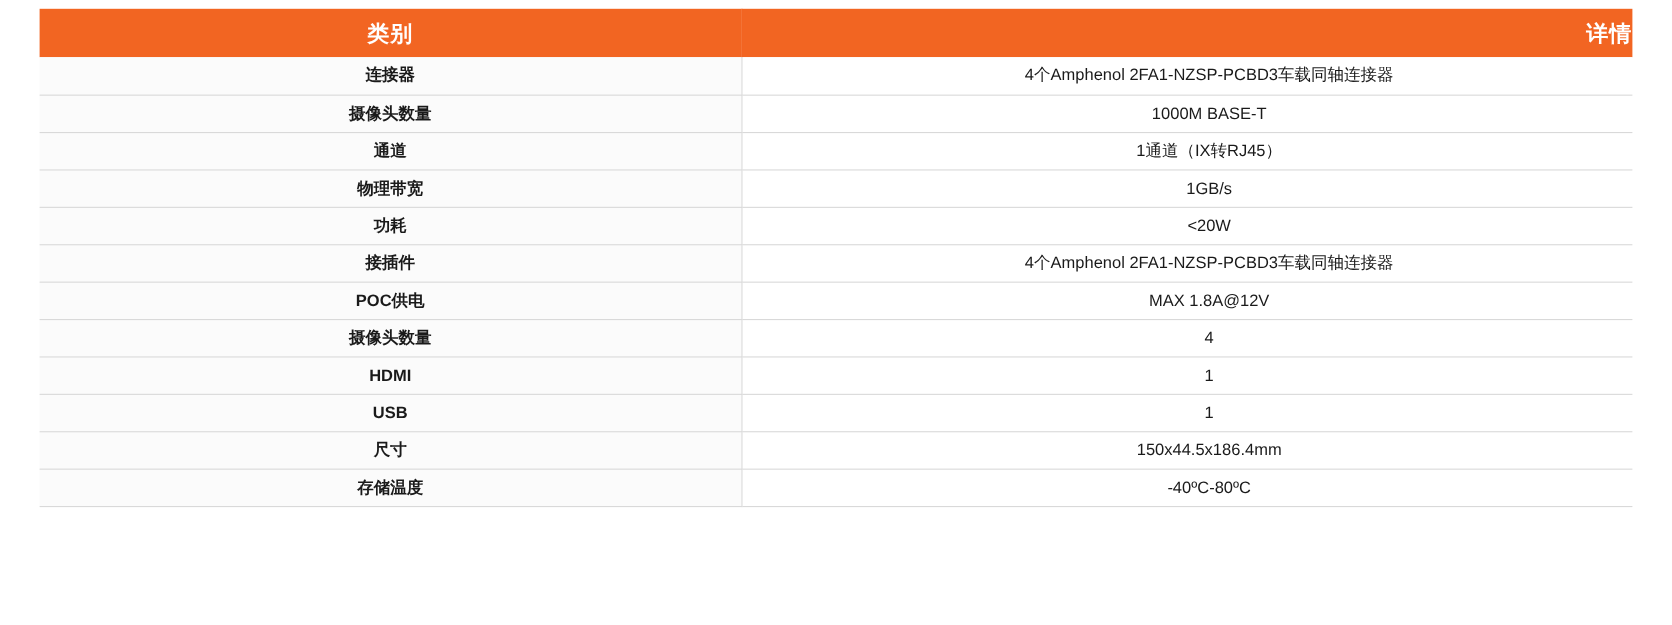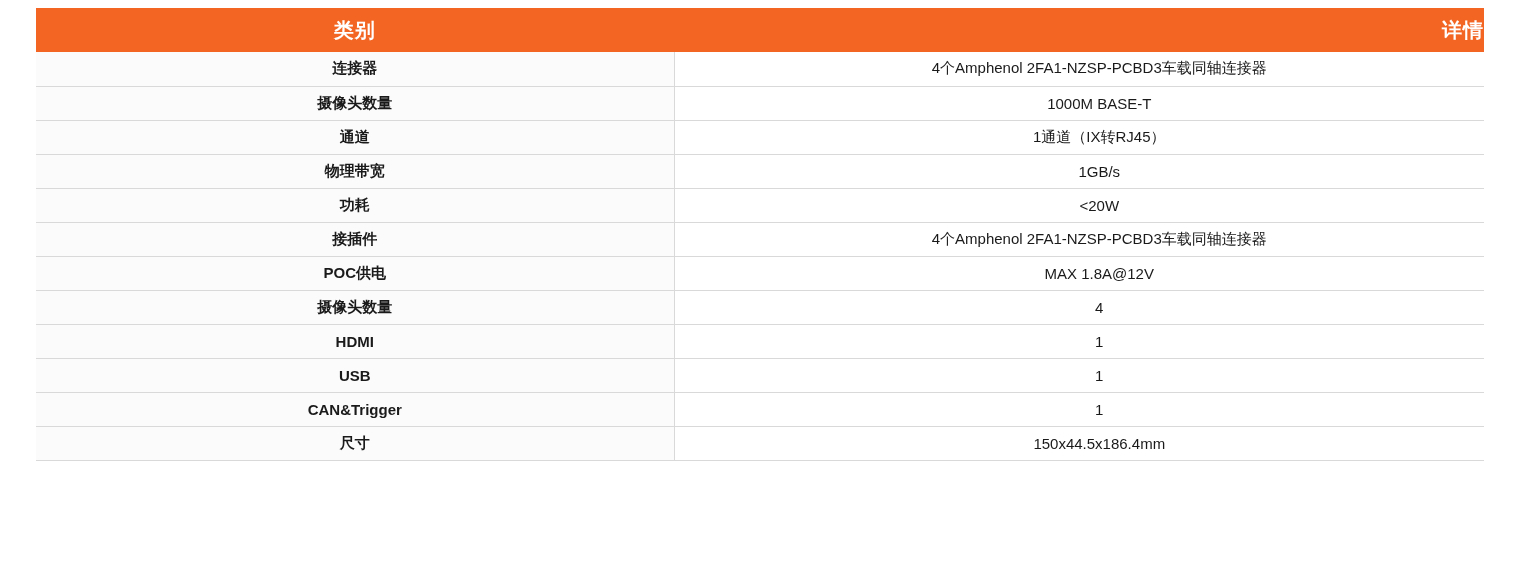--- a/index.html
+++ b/index.html
@@ -116,22 +116,22 @@
         </tr>
         <tr>
           <td class="cat">HDMI</td>
           <td class="det">1</td>
         </tr>
         <tr>
           <td class="cat">USB</td>
           <td class="det">1</td>
         </tr>
         <tr>
-          <td class="cat">CAN&amp;Trigger</td>
-          <td class="det">1</td>
+          <td class="cat">尺寸</td>
+          <td class="det">150x44.5x186.4mm</td>
         </tr>
         <tr>
-          <td class="cat">尺寸</td>
-          <td class="det">150x44.5x186.4mm</td>
+          <td class="cat">存储温度</td>
+          <td class="det">-40ºC-80ºC</td>
         </tr>
       </tbody>
   </table>
 </div>
 
 </body></html>

